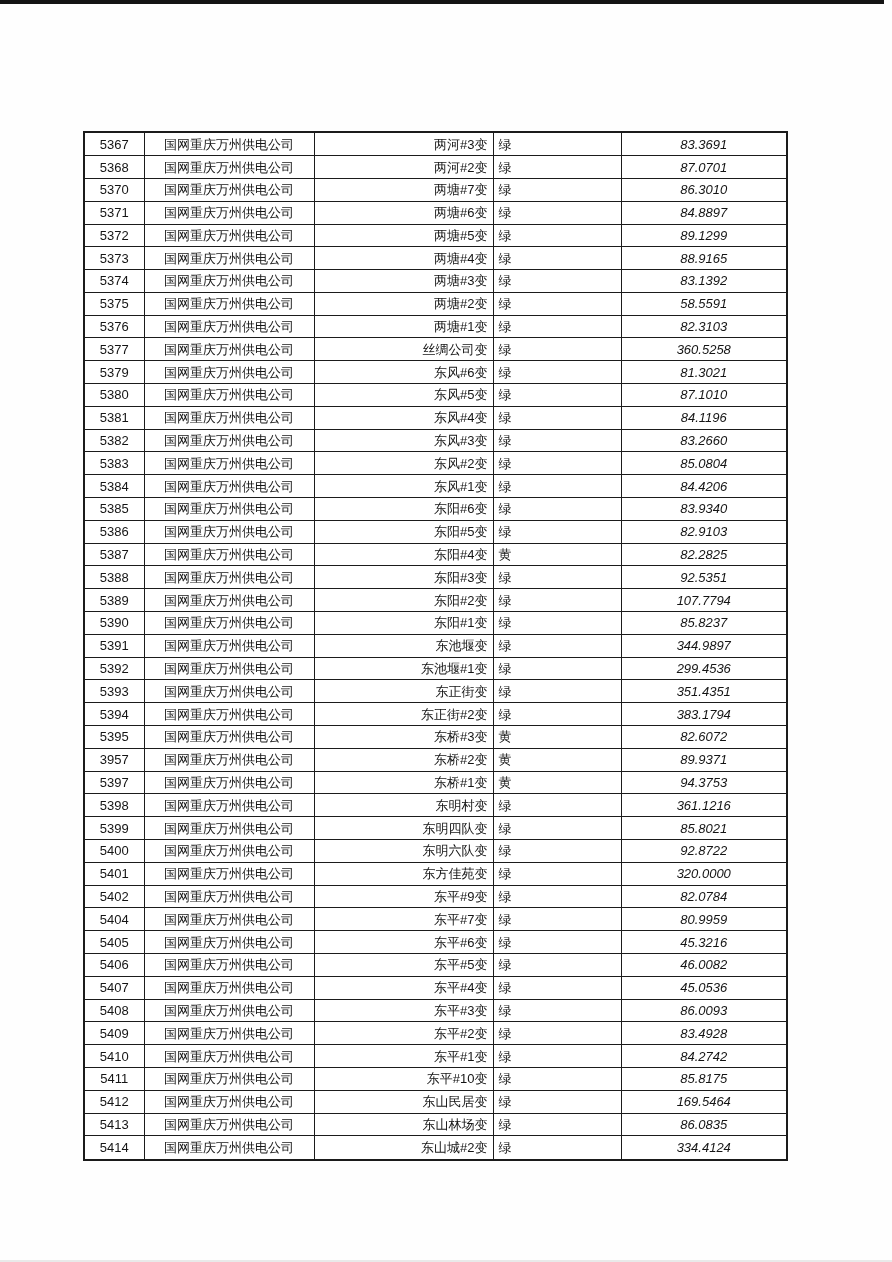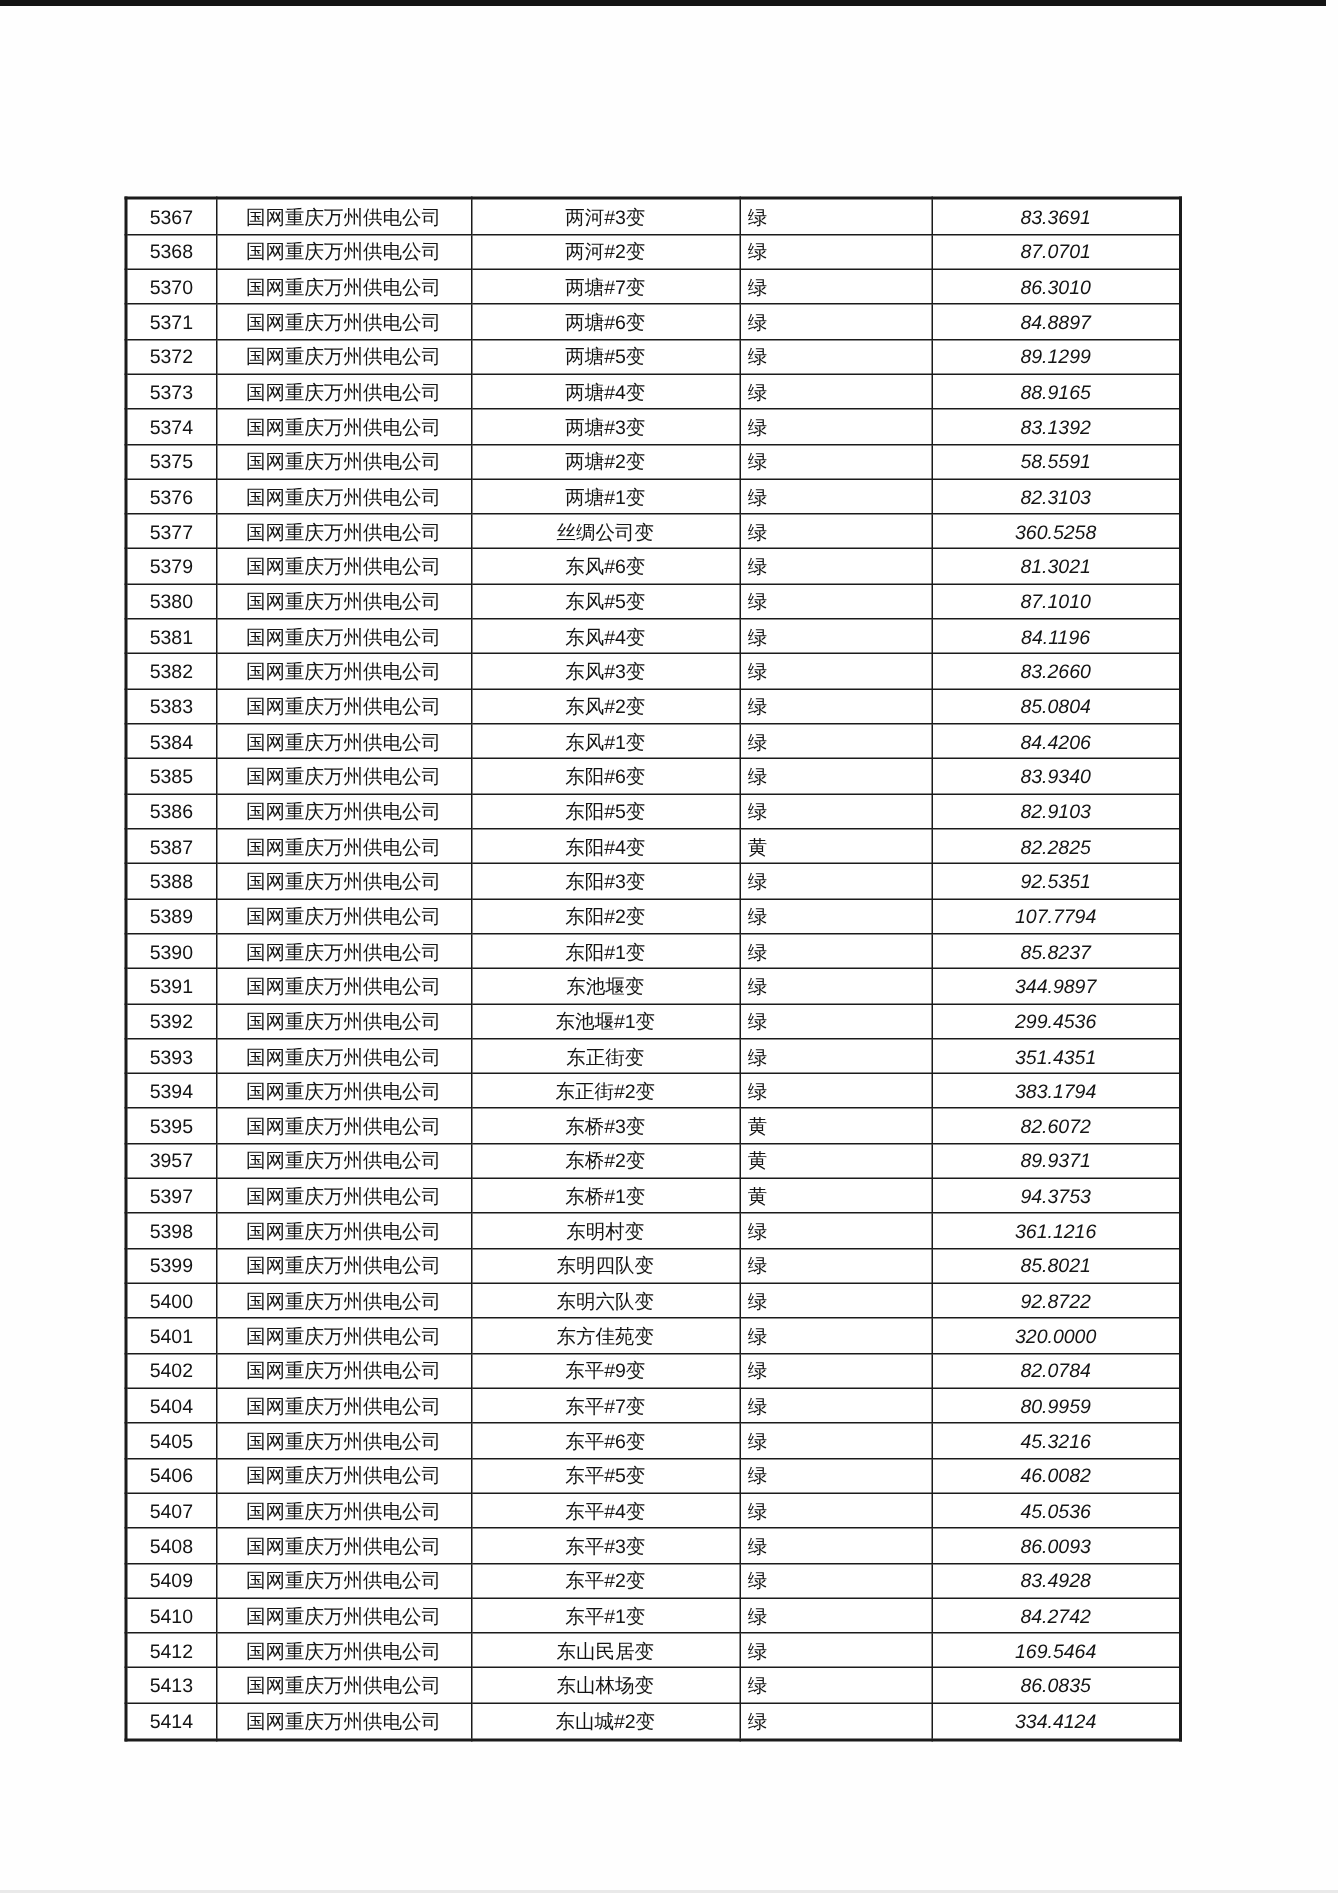--- a/index.html
+++ b/index.html
@@ -37,21 +37,21 @@
     font-size: 13px;
     line-height: 1;
     color: #141414;
     padding: 0 5px;
     white-space: nowrap;
     overflow: hidden;
     vertical-align: middle;
   }
   td.col-id      { width: 60px;  text-align: center; }
   td.col-company { width: 170px; text-align: center; }
-  td.col-station { width: 179px; text-align: center; }
+  td.col-station { width: 179px; text-align: right; }
   td.col-status  { width: 128px; text-align: left; }
   td.col-value   { width: 166px; text-align: center; font-style: italic; }
 </style>
 </head>
 <body>
 
 <div class="top-edge"></div>
 
 <table class="data-table">
   <colgroup>
@@ -343,20 +343,27 @@
         <td class="col-value">83.4928</td>
       </tr>
       <tr>
         <td class="col-id">5410</td>
         <td class="col-company">国网重庆万州供电公司</td>
         <td class="col-station">东平#1变</td>
         <td class="col-status">绿</td>
         <td class="col-value">84.2742</td>
       </tr>
       <tr>
+        <td class="col-id">5411</td>
+        <td class="col-company">国网重庆万州供电公司</td>
+        <td class="col-station">东平#10变</td>
+        <td class="col-status">绿</td>
+        <td class="col-value">85.8175</td>
+      </tr>
+      <tr>
         <td class="col-id">5412</td>
         <td class="col-company">国网重庆万州供电公司</td>
         <td class="col-station">东山民居变</td>
         <td class="col-status">绿</td>
         <td class="col-value">169.5464</td>
       </tr>
       <tr>
         <td class="col-id">5413</td>
         <td class="col-company">国网重庆万州供电公司</td>
         <td class="col-station">东山林场变</td>

